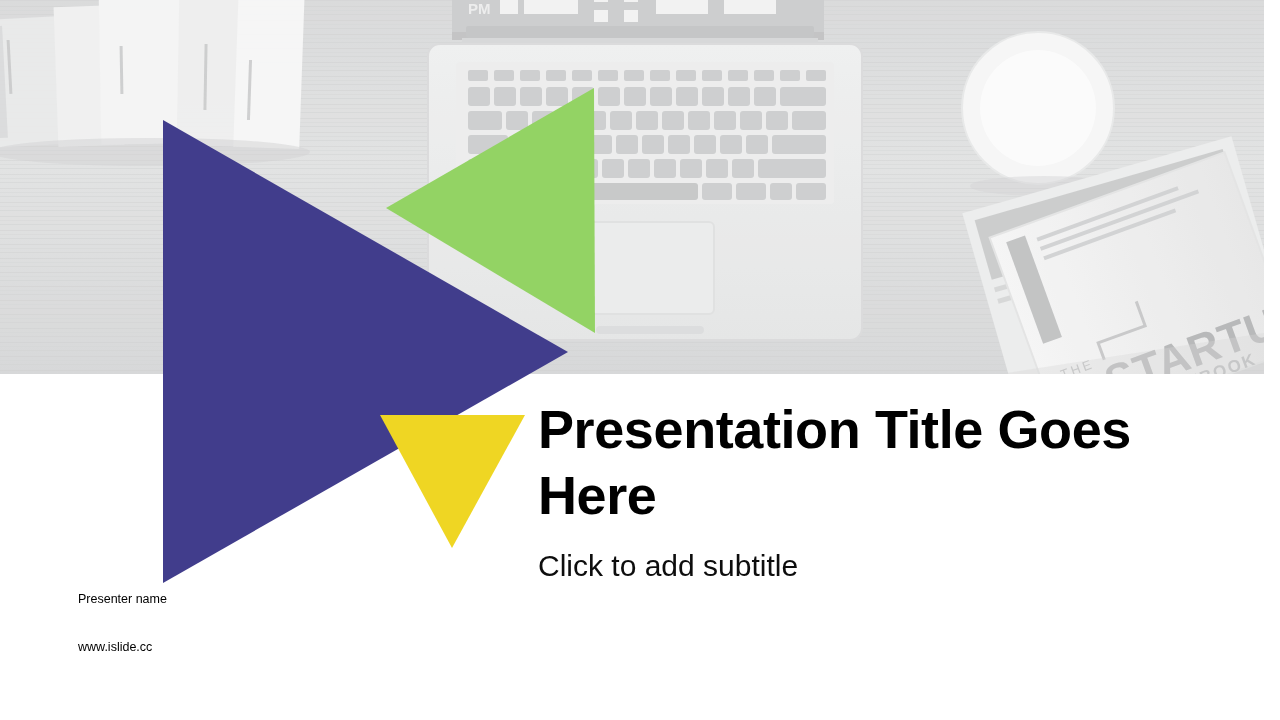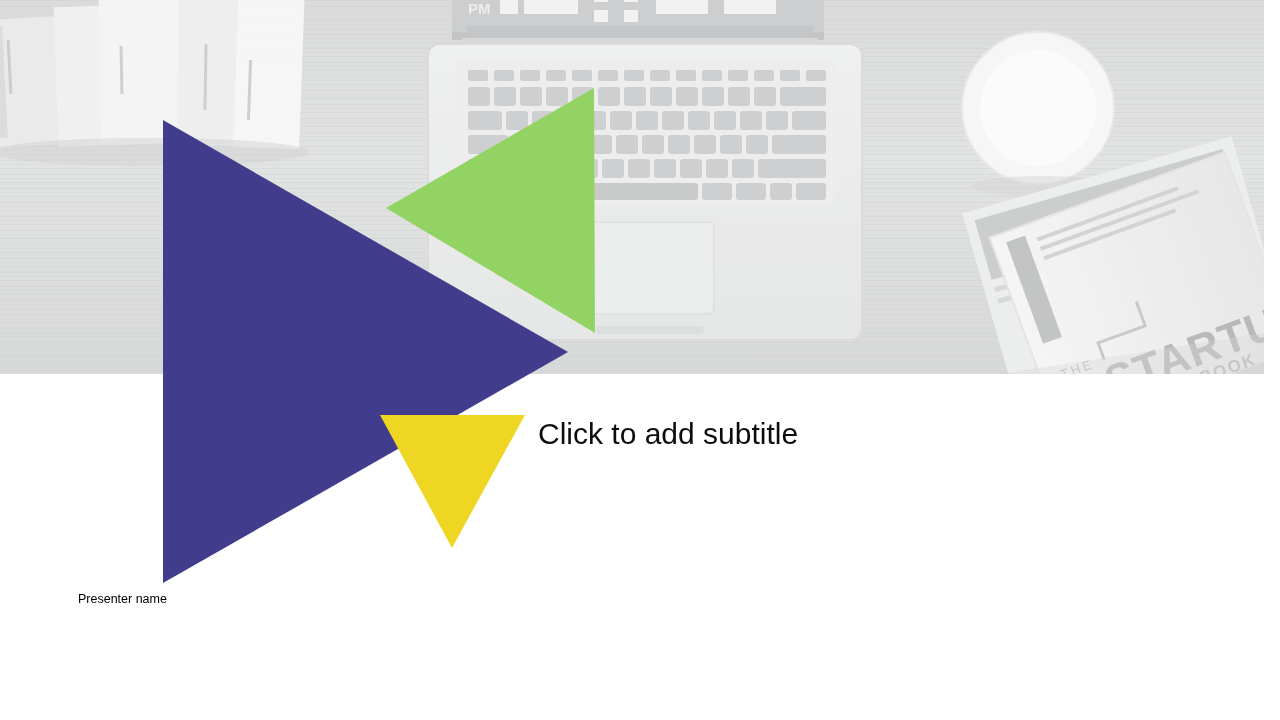--- a/index.html
+++ b/index.html
@@ -306,20 +306,22 @@
     </svg>
   </div>
 
   <svg id="shapes-svg" viewBox="0 0 1280 720">
     <polygon points="163,120 163,583 568,352" fill="#413d8c"></polygon>
     <polygon points="386,208 594,88 595,333" fill="#93d364"></polygon>
     <polygon points="380,415 525,415 452,548" fill="#efd623"></polygon>
   </svg>
 
   <div id="text-block">
+    <h1 id="title">Presentation Title Goes Here</h1>
     <p id="subtitle">Click to add subtitle</p>
   </div>
 
   <div id="footer-block">
     <div id="presenter-name" class="footer-line">Presenter name</div>
+    <div id="website" class="footer-line">www.islide.cc</div>
   </div>
 
 </div>
 
 </body></html>

